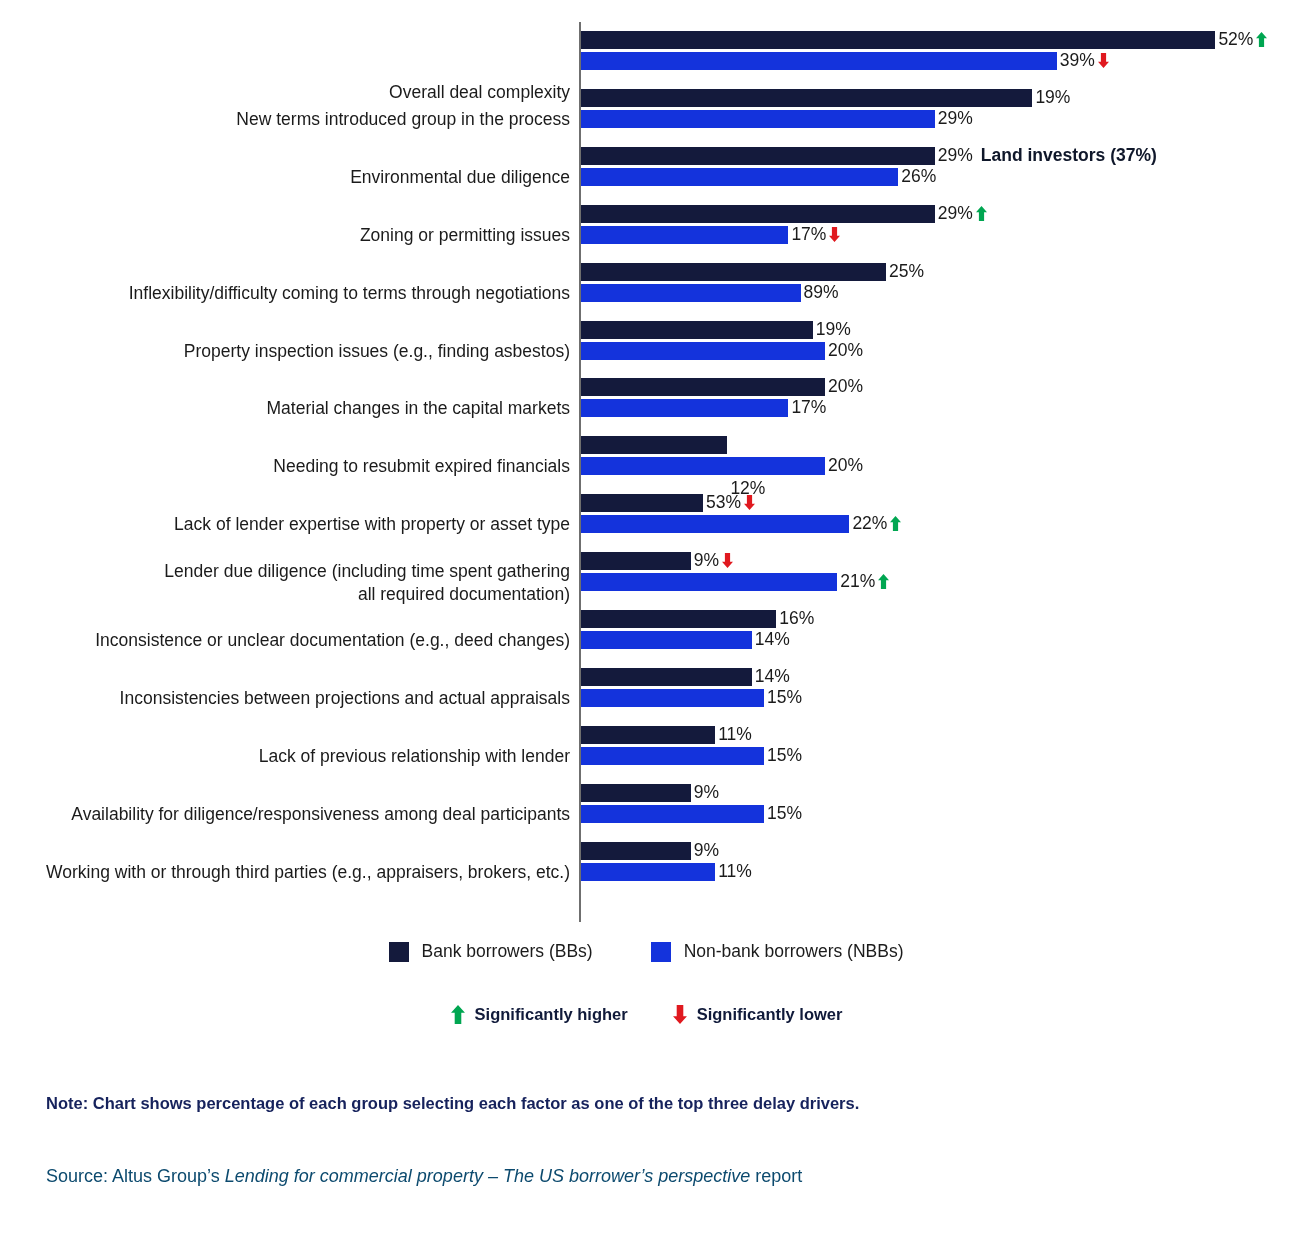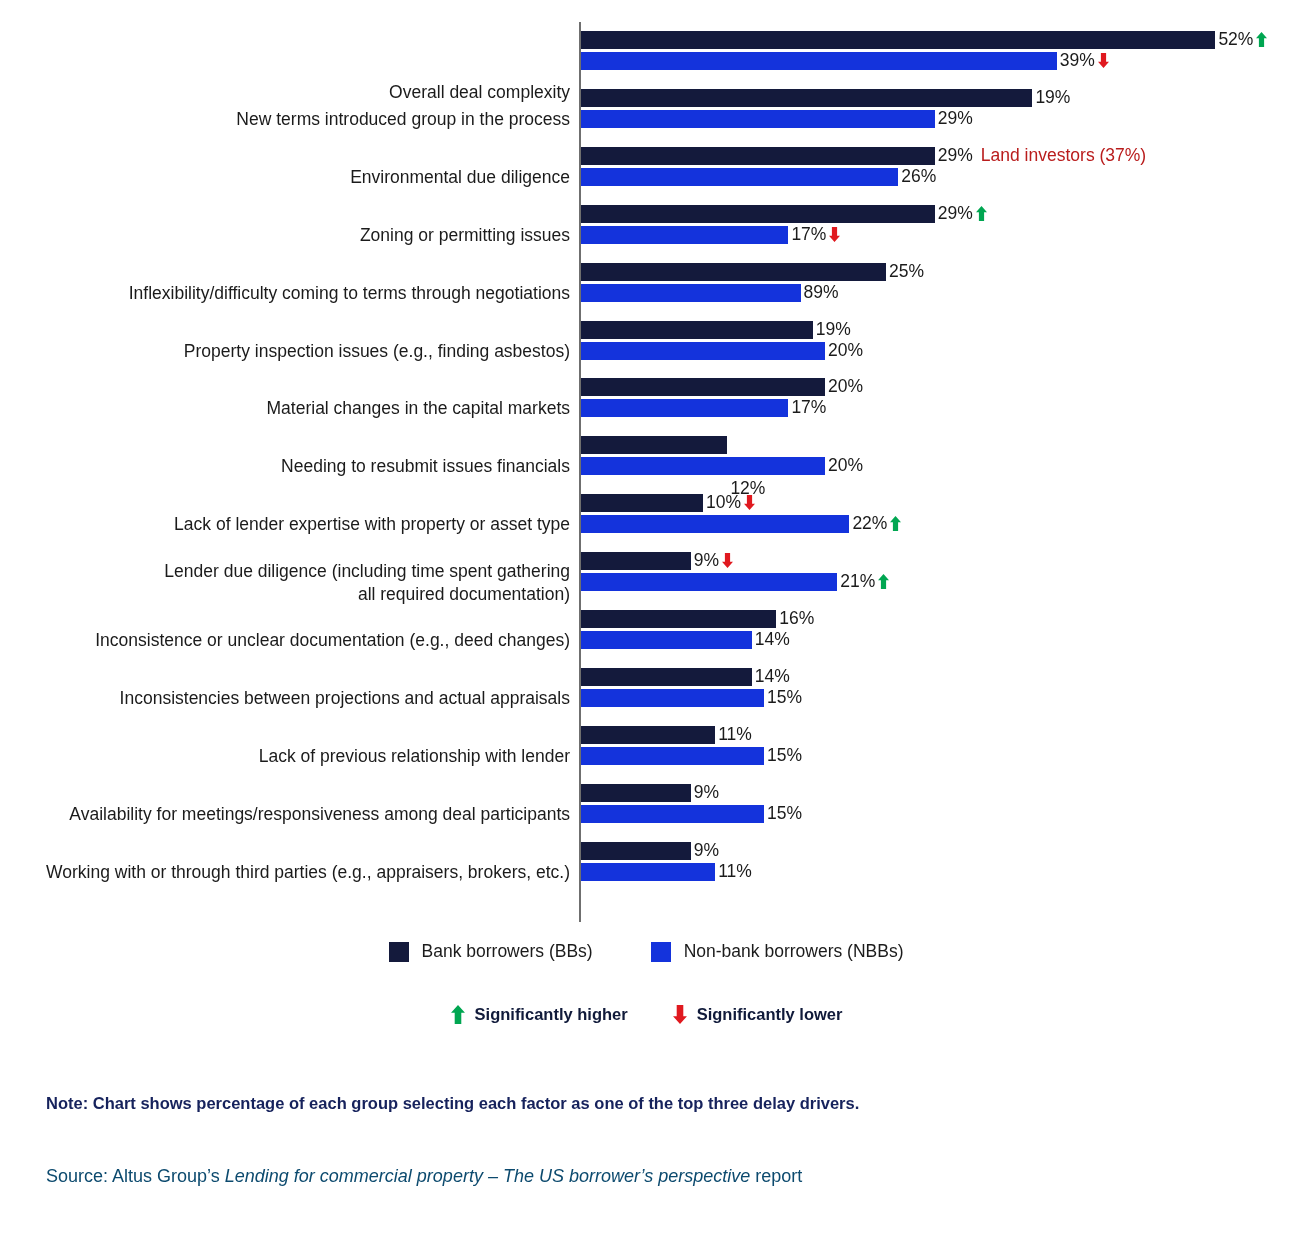--- a/index.html
+++ b/index.html
@@ -85,24 +85,25 @@
   .arrow {
     display: inline-block;
     width: 13px;
     height: 15px;
     vertical-align: -2px;
     margin-left: 2px;
   }
   .arrow svg { display: block; }
 
   .annot {
-    color: #b91c1c;
+    color: #0f172a;
     font-size: 17.5px;
     margin-left: 8px;
     white-space: nowrap;
+    font-weight: bold;
   }
 
   
   #legend-series {
     position: absolute;
     left: 0;
     top: 941px;
     width: 1292px;
     display: flex;
     justify-content: center;
@@ -260,38 +261,38 @@
             <div class="bar bb" style="width: 244px;"></div>
             <div class="bar-value" style="left: 247px;"><span>20%</span></div>
           </div>
           <div class="bar-wrap">
             <div class="bar nbb" style="width: 207.4px;"></div>
             <div class="bar-value" style="left: 210.4px;"><span>17%</span></div>
           </div>
         </div>
       </div>
       <div class="cat-row" style="top: 427.3px;">
-        <div class="cat-label" style="top: 28px;">Needing to resubmit issues financials</div>
+        <div class="cat-label" style="top: 28px;">Needing to resubmit expired financials</div>
         <div class="bars" style="top: 9px;">
           <div class="bar-wrap">
             <div class="bar bb" style="width: 146.4px;"></div>
             <div class="bar-value" style="left: 149.4px; margin-top: 44px;"><span>12%</span></div>
           </div>
           <div class="bar-wrap">
             <div class="bar nbb" style="width: 244px;"></div>
             <div class="bar-value" style="left: 247px;"><span>20%</span></div>
           </div>
         </div>
       </div>
       <div class="cat-row" style="top: 485.2px;">
         <div class="cat-label" style="top: 28px;">Lack of lender expertise with property or asset type</div>
         <div class="bars" style="top: 9px;">
           <div class="bar-wrap">
             <div class="bar bb" style="width: 122px;"></div>
-            <div class="bar-value" style="left: 125px;"><span>10%</span><span class="arrow"><svg width="13" height="15" viewBox="0 0 12 15">
+            <div class="bar-value" style="left: 125px;"><span>53%</span><span class="arrow"><svg width="13" height="15" viewBox="0 0 12 15">
                   <path d="M6 15 L0.5 8.8 L3.4 8.8 L3.4 0 L8.6 0 L8.6 8.8 L11.5 8.8 Z" fill="#e0191f"></path>
                 </svg></span></div>
           </div>
           <div class="bar-wrap">
             <div class="bar nbb" style="width: 268.4px;"></div>
             <div class="bar-value" style="left: 271.4px;"><span>22%</span><span class="arrow"><svg width="13" height="15" viewBox="0 0 12 15">
                   <path d="M6 0 L11.5 6.2 L8.6 6.2 L8.6 15 L3.4 15 L3.4 6.2 L0.5 6.2 Z" fill="#00a651"></path>
                 </svg></span></div>
           </div>
         </div>
@@ -347,21 +348,21 @@
             <div class="bar bb" style="width: 134.2px;"></div>
             <div class="bar-value" style="left: 137.2px;"><span>11%</span></div>
           </div>
           <div class="bar-wrap">
             <div class="bar nbb" style="width: 183px;"></div>
             <div class="bar-value" style="left: 186px;"><span>15%</span></div>
           </div>
         </div>
       </div>
       <div class="cat-row" style="top: 774.7px;">
-        <div class="cat-label" style="top: 28px;">Availability for meetings/responsiveness among deal participants</div>
+        <div class="cat-label" style="top: 28px;">Availability for diligence/responsiveness among deal participants</div>
         <div class="bars" style="top: 9px;">
           <div class="bar-wrap">
             <div class="bar bb" style="width: 109.8px;"></div>
             <div class="bar-value" style="left: 112.8px;"><span>9%</span></div>
           </div>
           <div class="bar-wrap">
             <div class="bar nbb" style="width: 183px;"></div>
             <div class="bar-value" style="left: 186px;"><span>15%</span></div>
           </div>
         </div>

